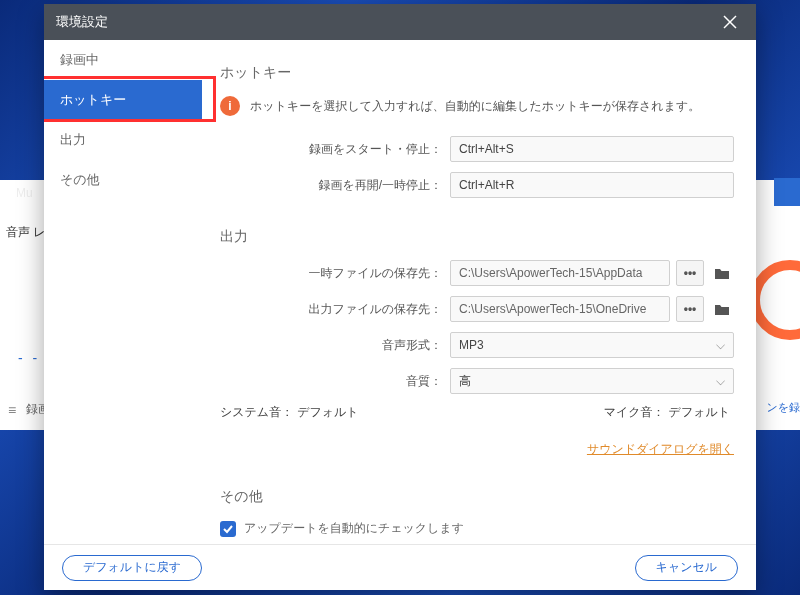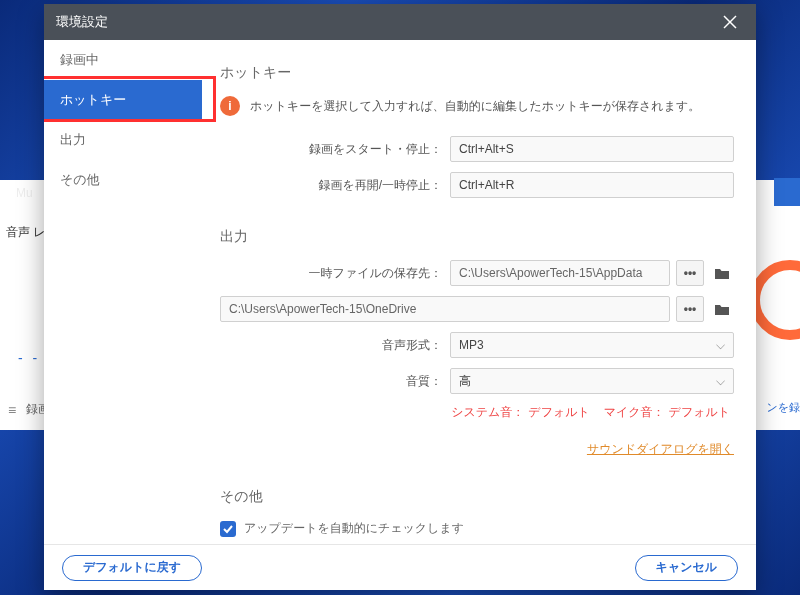--- a/index.html
+++ b/index.html
@@ -56,29 +56,29 @@
   .form-row { display:flex; align-items:center; margin-bottom:10px; }
   .form-label { width: 230px; text-align:right; padding-right:8px; font-size:12px; color:#555; }
   .form-field { flex:1; display:flex; align-items:center; gap:6px; }
   .textbox { flex:1; height:26px; border:1px solid #d0d0d0; background:#f9f9f9; padding:0 8px; font-size:12px; color:#444; border-radius:2px; }
   .textbox.readonly { color:#666; }
   .btn-dots { width:28px; height:26px; border:1px solid #d0d0d0; background:#f5f5f5; display:flex; align-items:center; justify-content:center; font-weight:bold; color:#555; cursor:pointer; border-radius:2px; }
   .btn-folder { width:24px; height:24px; display:flex; align-items:center; justify-content:center; cursor:pointer; color:#555; }
   .select { flex:1; height:26px; border:1px solid #d0d0d0; background:#f9f9f9; padding:0 8px; font-size:12px; color:#444; border-radius:2px; display:flex; align-items:center; position:relative; }
   .select .chev { position:absolute; right:8px; top:50%; transform:translateY(-50%); color:#888; }
 
-  .sub-row { display:flex; justify-content:flex-end; gap:14px; margin-top:8px; font-size:12px; color:#ef4444; padding-right:4px;}
+  .sub-row { display:flex; justify-content:space-between; gap:24px; margin-top:8px; font-size:12px; color:#404040; padding-right:4px;}
   .sub-row span.val { margin-left:4px; }
   .link-row { display:flex; justify-content:flex-end; margin-top:20px; }
   .link { color:#e08a2a; text-decoration:underline; font-size:12px; cursor:pointer; }
 
   .chk-row { display:flex; align-items:center; gap:8px; margin-top:6px; }
   .chk { width:16px; height:16px; border-radius:3px; background:#2a6ad0; display:flex; align-items:center; justify-content:center; color:#fff; }
 
-  .footer { height:46px; border-top:1px solid #e6e6e6; display:flex; align-items:center; padding:0 18px; gap:10px;font-weight:bold; }
+  .footer { height:46px; border-top:1px solid #e6e6e6; display:flex; align-items:center; padding:0 18px; gap:10px; }
   .footer .spacer { flex:1; }
   .pill { height:26px; padding:0 20px; border-radius:13px; border:1px solid #2a6ad0; color:#2a6ad0; background:#fff; font-size:12px; display:flex; align-items:center; cursor:pointer; }
   .pill.primary { background:#2a6ad0; color:#fff; min-width:88px; justify-content:center; }
   .pill.secondary { min-width:88px; justify-content:center; }
 
   
   .rside { position:absolute; right:0; top:178px; width:26px; height:28px; background:#2a6ad0; }
   .edge { position:absolute; right:0; top:400px; color:#2a6ad0; font-size:11px; }
   .redcircle { position:absolute; right:-30px; top:260px; width:80px; height:80px; border:10px solid #ff6a3a; border-radius:50%; }
 </style>
@@ -159,20 +159,21 @@
           <div class="btn-dots">•••</div>
           <div class="btn-folder">
             <svg width="16" height="14" viewBox="0 0 16 14">
                 <path d="M1 3 h5 l1.5 2 H15 v8 H1 Z" fill="#555"></path>
               </svg>
           </div>
         </div>
       </div>
 
       <div class="form-row">
+        <div class="form-label">出力ファイルの保存先：</div>
         <div class="form-field">
           <input class="textbox readonly" value="C:\Users\ApowerTech-15\OneDrive" style="">
           <div class="btn-dots">•••</div>
           <div class="btn-folder">
             <svg width="16" height="14" viewBox="0 0 16 14">
                 <path d="M1 3 h5 l1.5 2 H15 v8 H1 Z" fill="#555"></path>
               </svg>
           </div>
         </div>
       </div>

